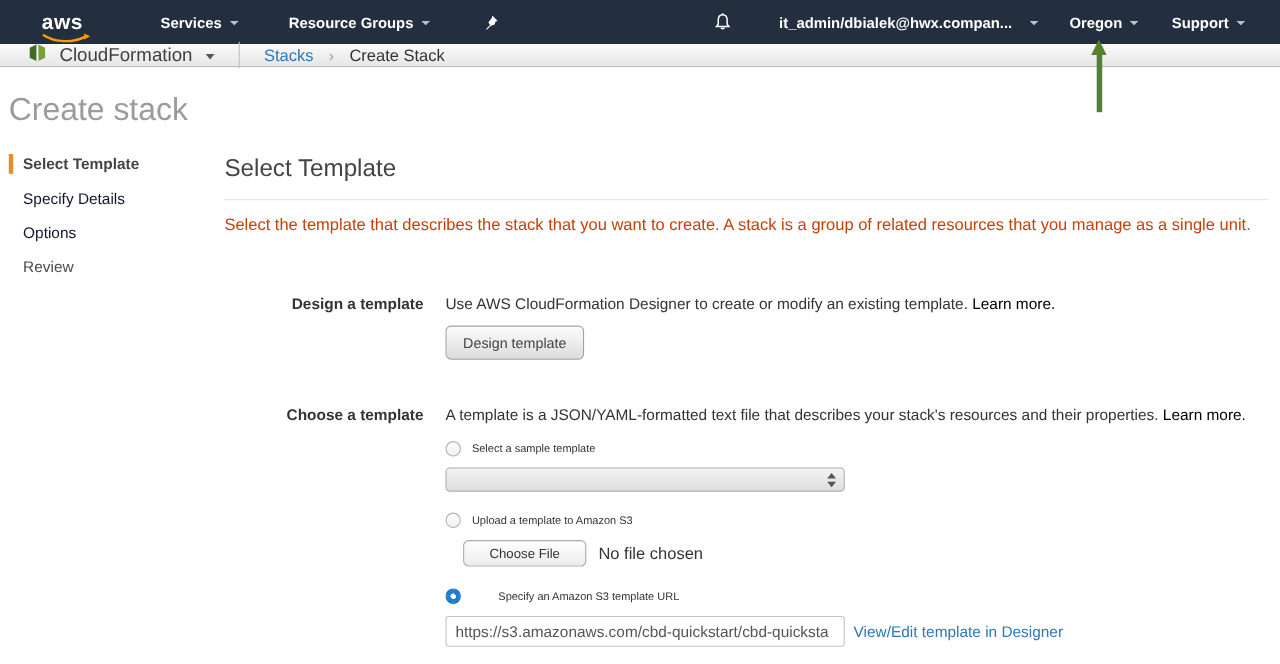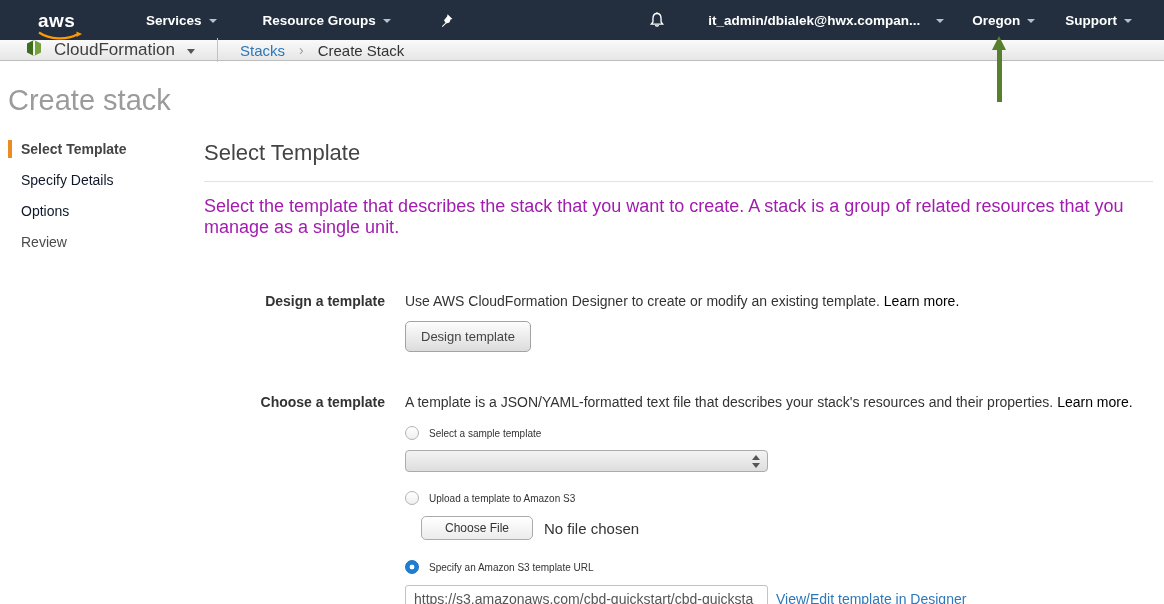--- a/index.html
+++ b/index.html
@@ -69,21 +69,21 @@
     font-size:14px; margin-bottom:13px; padding:1px 0 1px 9px;
     border-left:4px solid transparent; line-height:16px; cursor:pointer;
   }
   .side-item.active { border-left-color:#ec8b24; font-weight:bold; color:#444; cursor:default; }
   .side-item.link { color:#0f172a; }
   .side-item.plain { color:#4a4a4a; cursor:default; }
 
   .main { flex:1; padding-right:11px; }
   .main-heading { font-size:22px; font-weight:normal; color:#444; margin:0; line-height:1.2; }
   .rule { border:none; border-top:1px solid #e3e3e3; margin:15px 0 0 0; }
-  .main-desc { font-size:18px; color:#a21caf; margin-top:14px; }
+  .main-desc { font-size:15px; color:#c2410c; margin-top:14px; }
 
   .form-row { display:flex; }
   .row-design { margin-top:55px; }
   .row-choose { margin-top:42px; }
   .row-label { width:181px; flex-shrink:0; text-align:right; font-size:14px; font-weight:bold; color:#333; }
   .row-content { margin-left:20px; flex:1; font-size:14px; }
   .inline-link { color:#000000; cursor:pointer; }
 
   .btn-design {
     margin-top:12px; padding:7px 15px; font-size:13px; color:#444;
@@ -256,21 +256,21 @@
 
         <div class="radio-row" style="margin-top:19px;align-items:center;">
           <span class="radio"></span>
           <span class="radio-label">Upload a template to Amazon S3</span>
         </div>
         <div class="file-row">
           <button class="btn-file">Choose File</button>
           <span class="file-status">No file chosen</span>
         </div>
 
-        <div class="radio-row" style="margin-top:20px;">
+        <div class="radio-row" style="margin-top:20px;gap:24px;">
           <span class="radio selected"></span>
           <span class="radio-label">Specify an Amazon S3 template URL</span>
         </div>
         <div class="url-row">
           <input class="url-input" type="text" value="https://s3.amazonaws.com/cbd-quickstart/cbd-quicksta" style="">
           <span class="designer-link">View/Edit template in Designer</span>
         </div>
       </div>
     </div>
   </div>

